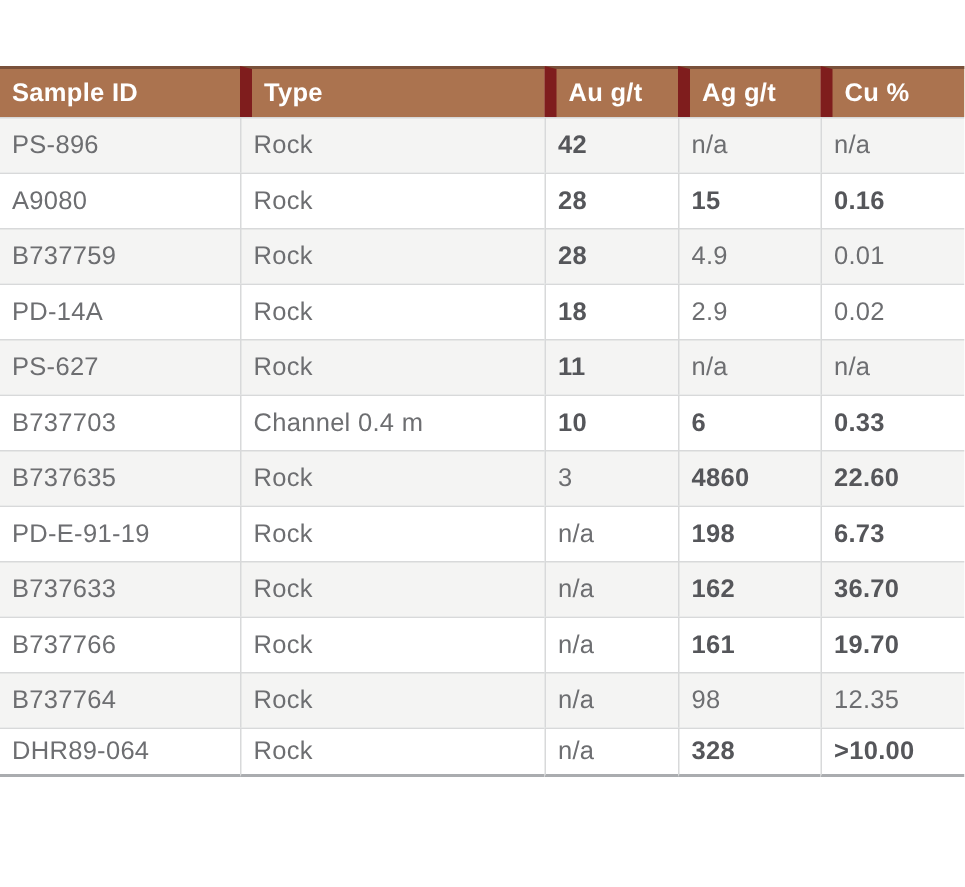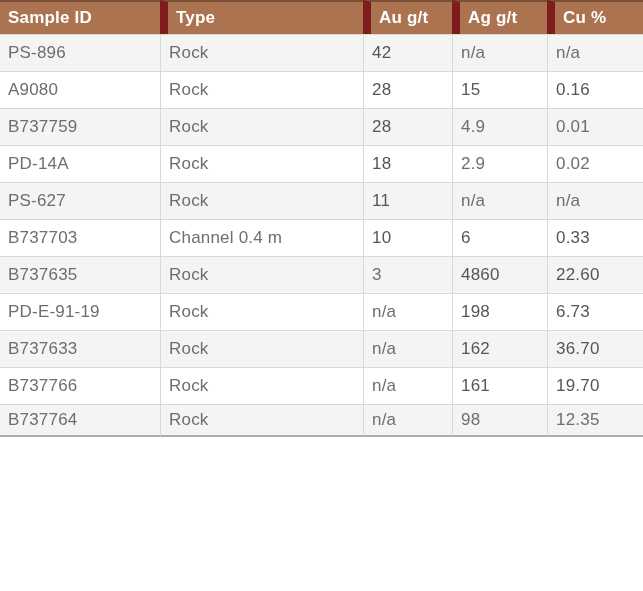--- a/index.html
+++ b/index.html
@@ -15,20 +15,21 @@
   }
   html,body{margin:0;padding:0}
   body{
     width:643px;height:591px;overflow:hidden;background:#fff;
     font-family:"Liberation Sans",sans-serif;
     -webkit-font-smoothing:antialiased;
   }
   table{
     border-collapse:separate;border-spacing:0;table-layout:fixed;
     width:643px;
+    margin-top:44px;
   }
   col.c0{width:160px}
   col.c1{width:203px}
   col.c2{width:89px}
   col.c3{width:95px}
   col.c4{width:96px}
   thead th{
     background:var(--header-bg);
     color:var(--header-text);
     font-size:17px;font-weight:700;letter-spacing:.2px;
@@ -45,21 +46,21 @@
     background:var(--row-bg);
     height:36px;padding:0 0 0 8px;
     vertical-align:middle;text-align:left;
     border-top:1px solid var(--grid-line);
     border-left:1px solid var(--grid-line);
     overflow:hidden;white-space:nowrap;
   }
   tbody td:first-child{border-left:none}
   tbody tr:nth-child(odd) td{background:var(--row-alt-bg)}
   tbody tr:last-child td{height:30px;border-bottom:2px solid var(--table-bottom-border)}
-  tbody td.bold{font-weight:400;color:var(--text-bold)}
+  tbody td.bold{font-weight:700;color:var(--text-bold)}
 </style>
 </head>
 <body>
 
 <table>
   <colgroup>
     <col class="c0">
       <col class="c1">
       <col class="c2">
       <col class="c3">
@@ -145,14 +146,21 @@
     <td class="bold">161</td>
     <td class="bold">19.70</td>
   </tr>
       <tr>
     <td>B737764</td>
     <td>Rock</td>
     <td>n/a</td>
     <td>98</td>
     <td>12.35</td>
   </tr>
+      <tr>
+    <td>DHR89-064</td>
+    <td>Rock</td>
+    <td>n/a</td>
+    <td class="bold">328</td>
+    <td class="bold">&gt;10.00</td>
+  </tr>
     </tbody>
 </table>
 
 </body></html>

